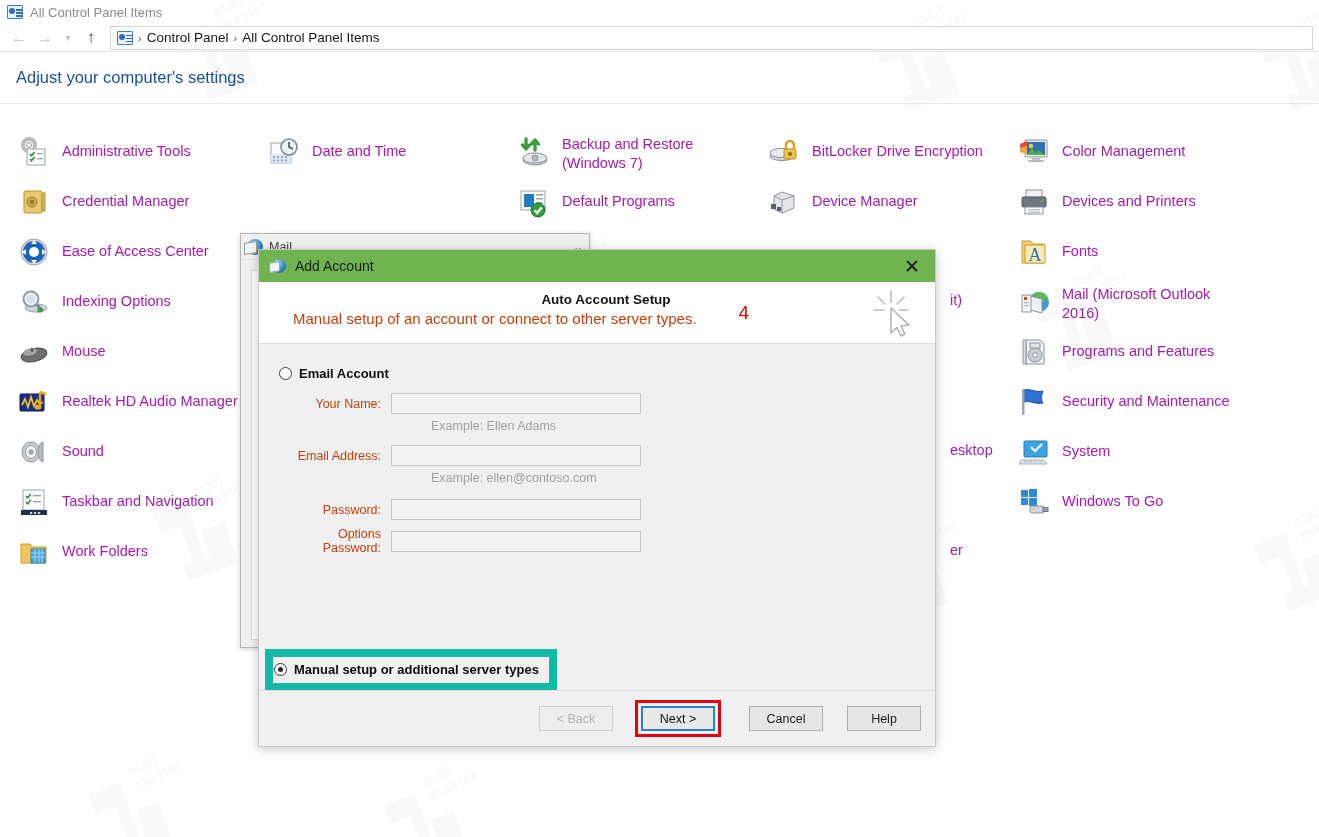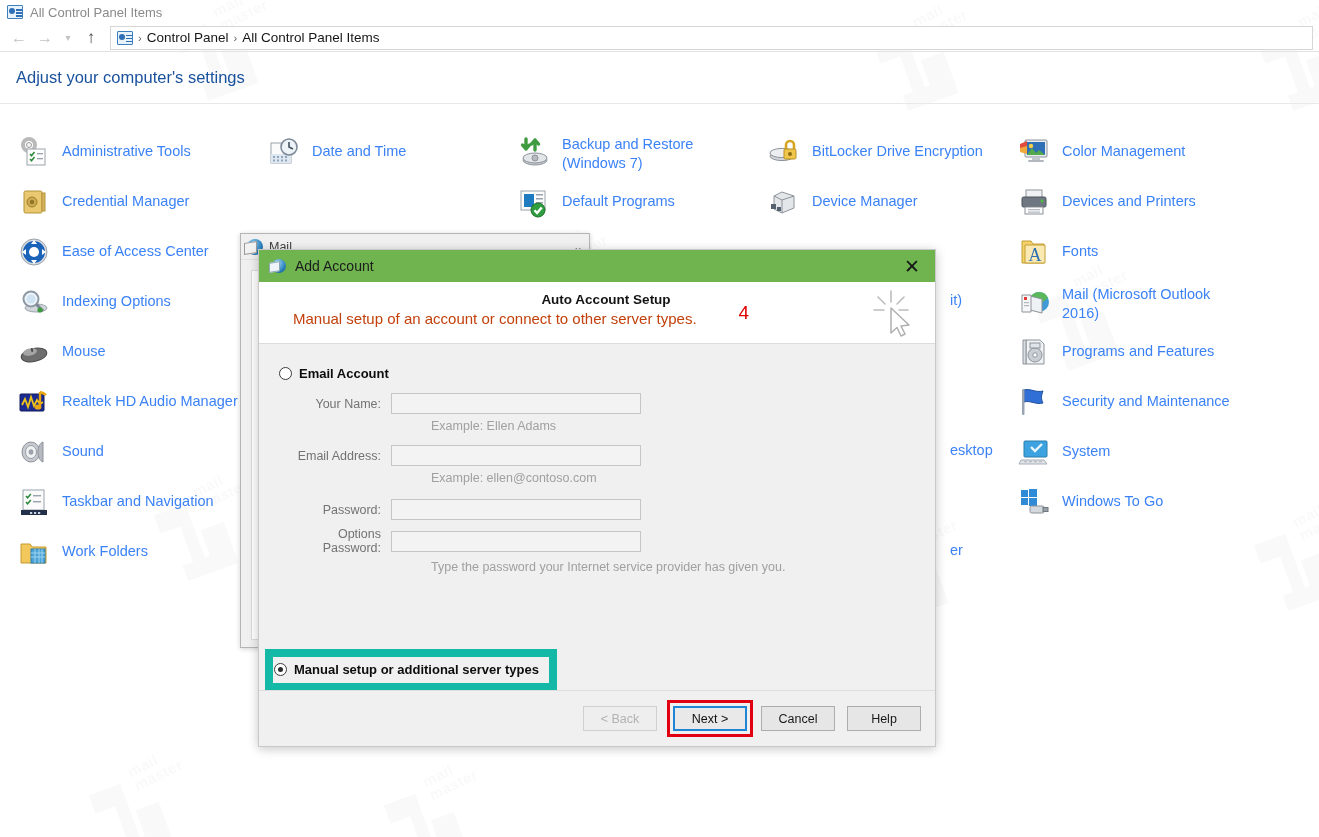--- a/index.html
+++ b/index.html
@@ -106,21 +106,21 @@
   }
   .cp-col{
     position:absolute;top:0;
   }
   .cp-item{
     display:flex;align-items:flex-start;gap:12px;
     margin-bottom:0;
     height:50px;
   }
   .cp-item .label{
-    font-size:14.5px;color:#3b82f6;line-height:19px;padding-top:7px;
+    font-size:14.5px;color:#a21caf;line-height:19px;padding-top:7px;
     white-space:pre-line;
   }
   .cp-item .label.two{padding-top:0;}
   .ico{
     width:32px;height:32px;flex:0 0 32px;position:relative;margin-top:1px;
   }
 
   
   #mail-window{
     position:absolute;z-index:2;
@@ -199,46 +199,46 @@
   .radio.checked::after{
     content:"";position:absolute;left:2.6px;top:2.6px;width:5px;height:5px;
     border-radius:50%;background:#2b2b2b;
   }
   .radio-row{display:flex;align-items:center;gap:7px;}
   .radio-row .rl{font-size:13px;font-weight:700;color:#0d0d0d;}
   .field-row{
     display:flex;align-items:center;margin-top:12px;
   }
   .field-row .flabel{
-    width:112px;text-align:right;font-size:12.5px;color:#737373;padding-right:10px;
+    width:112px;text-align:right;font-size:12.5px;color:#c2410c;padding-right:10px;
   }
   .field-row .finput{
     width:250px;height:21px;background:#f3f3f3;border:1px solid #c6c6c6;
   }
   .hint{
     font-size:12.5px;color:#a0a0a0;margin-left:152px;margin-top:5px;
   }
   #manual-wrap{
     position:absolute;left:6px;top:305px;
     border:8px solid #14b8a6;padding:5px 10px 6px 1px;
   }
   #manual-wrap .rl{font-size:13px;font-weight:700;color:#0d0d0d;}
   #aa-footer{
     height:56px;flex:0 0 auto;background:#f0f0f0;border-top:1px solid #dedede;
     display:flex;align-items:center;justify-content:flex-end;
-    padding-right:14px;gap:0;position:relative;
+    padding-right:14px;gap:12px;position:relative;
   }
   .dlgbtn{
     width:74px;height:25px;border:1px solid #adadad;background:#e6e6e6;
     font-size:12.5px;color:#1a1a1a;display:flex;align-items:center;
     justify-content:center;font-family:"Liberation Sans", sans-serif;
   }
   .dlgbtn.disabled{color:#b2b2b2;border-color:#d0d0d0;background:#eeeeee;}
   #next-wrap{
-    border:3px solid #e00012;padding:3px;margin:0 8px 0 10px;
+    border:3px solid #e00012;padding:3px;margin:0 16px 0 10px;
   }
   #next-btn{
     border:2px solid #1f86d6;width:74px;height:25px;background:#e9e9e9;
     font-size:12.5px;color:#101010;display:flex;align-items:center;justify-content:center;
   }
   #cancel-btn{margin-right:12px;}
 </style>
 </head>
 <body>
 
@@ -717,21 +717,20 @@
 
     <div class="field-row" style="margin-top:14px;">
       <div class="flabel">Password:</div>
       <input class="finput" type="password" value="" style="">
     </div>
 
     <div class="field-row" style="margin-top:7px;">
       <div class="flabel">Options Password:</div>
       <input class="finput" type="password" value="" style="">
     </div>
-    <div class="hint">Type the password your Internet service provider has given you.</div>
 
     <div id="manual-wrap">
       <div class="radio-row">
         <span class="radio checked"></span>
         <span class="rl">Manual setup or additional server types</span>
       </div>
     </div>
   </div>
 
   <div id="aa-footer">

